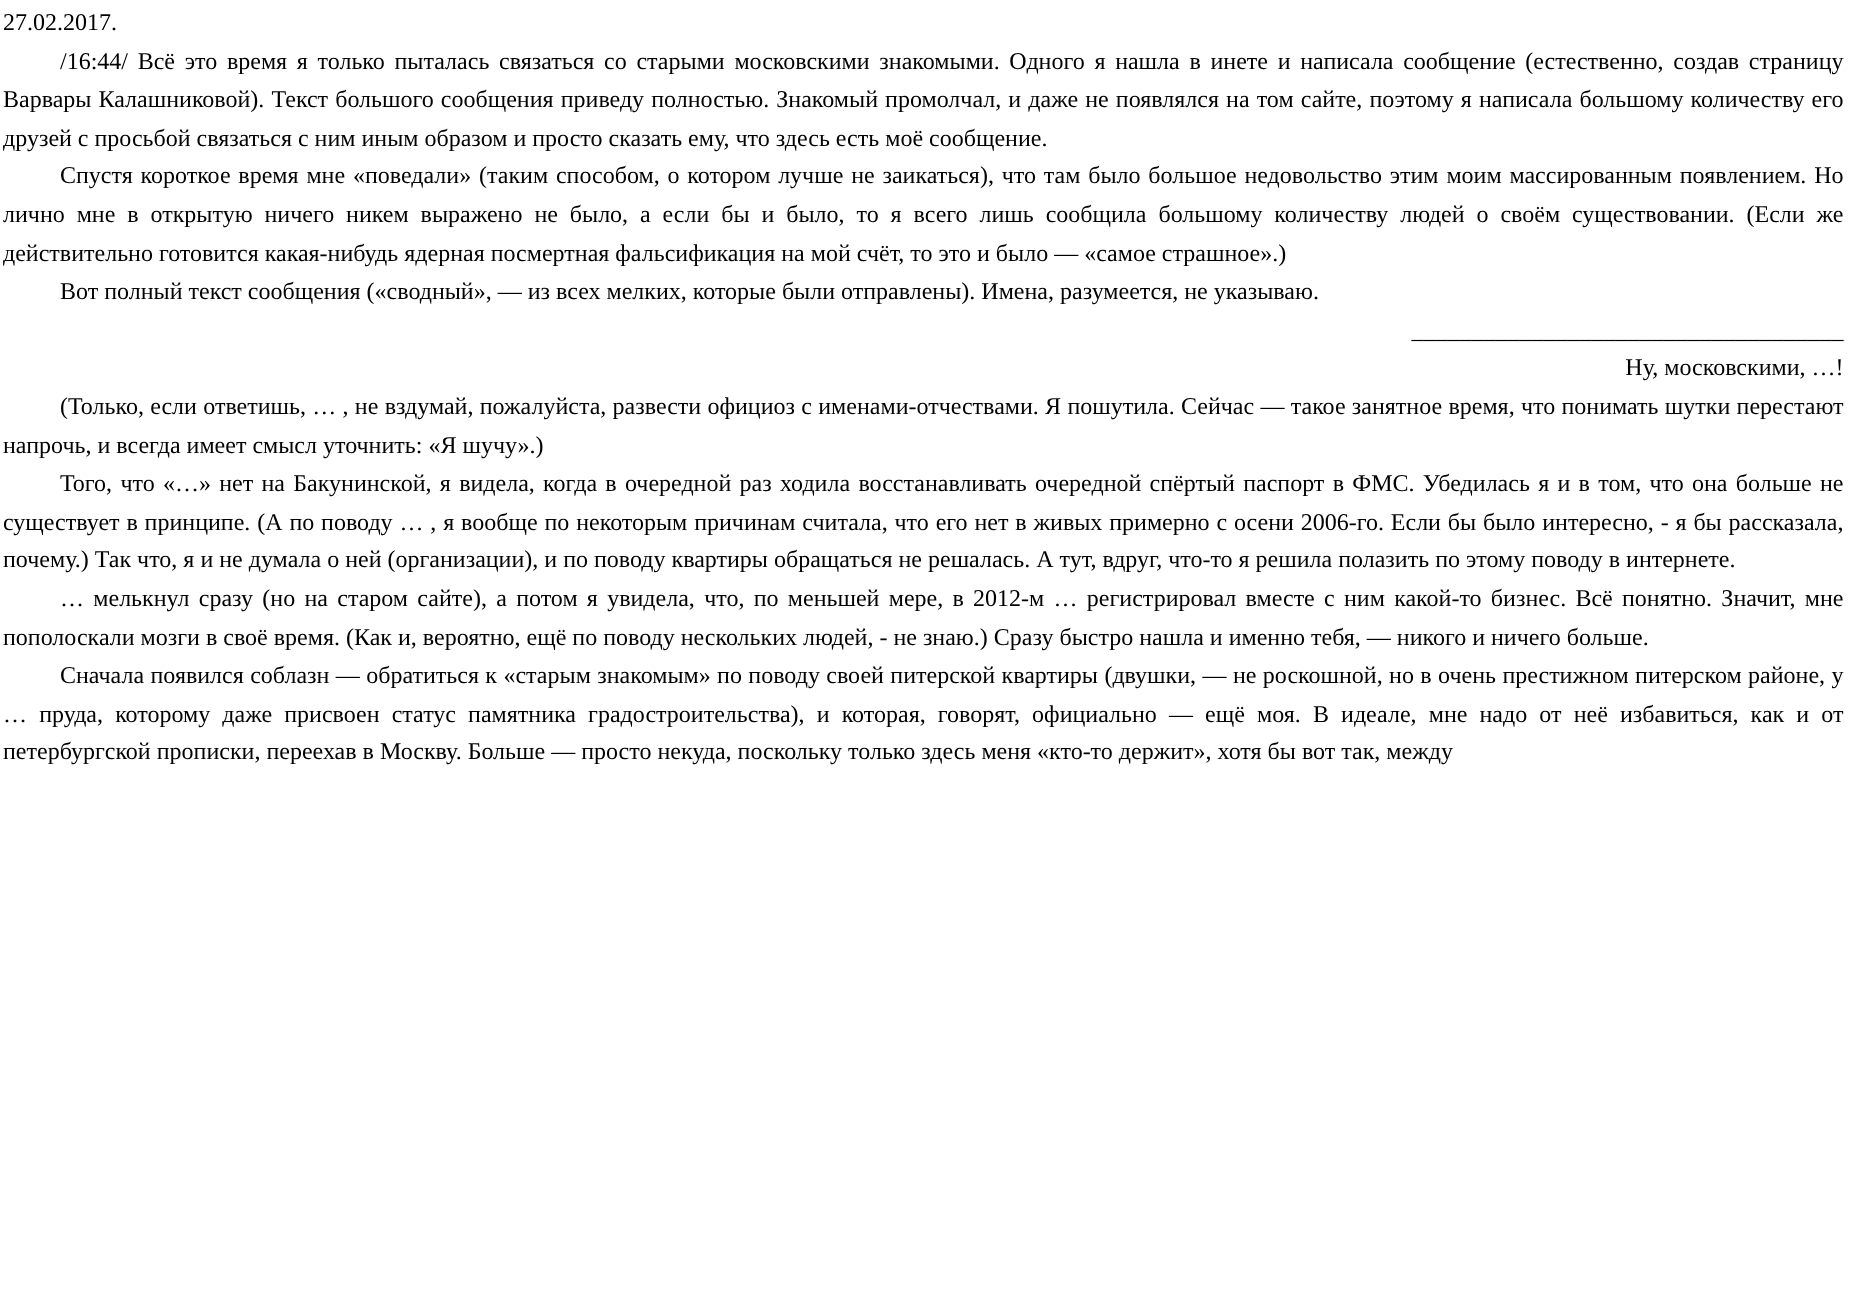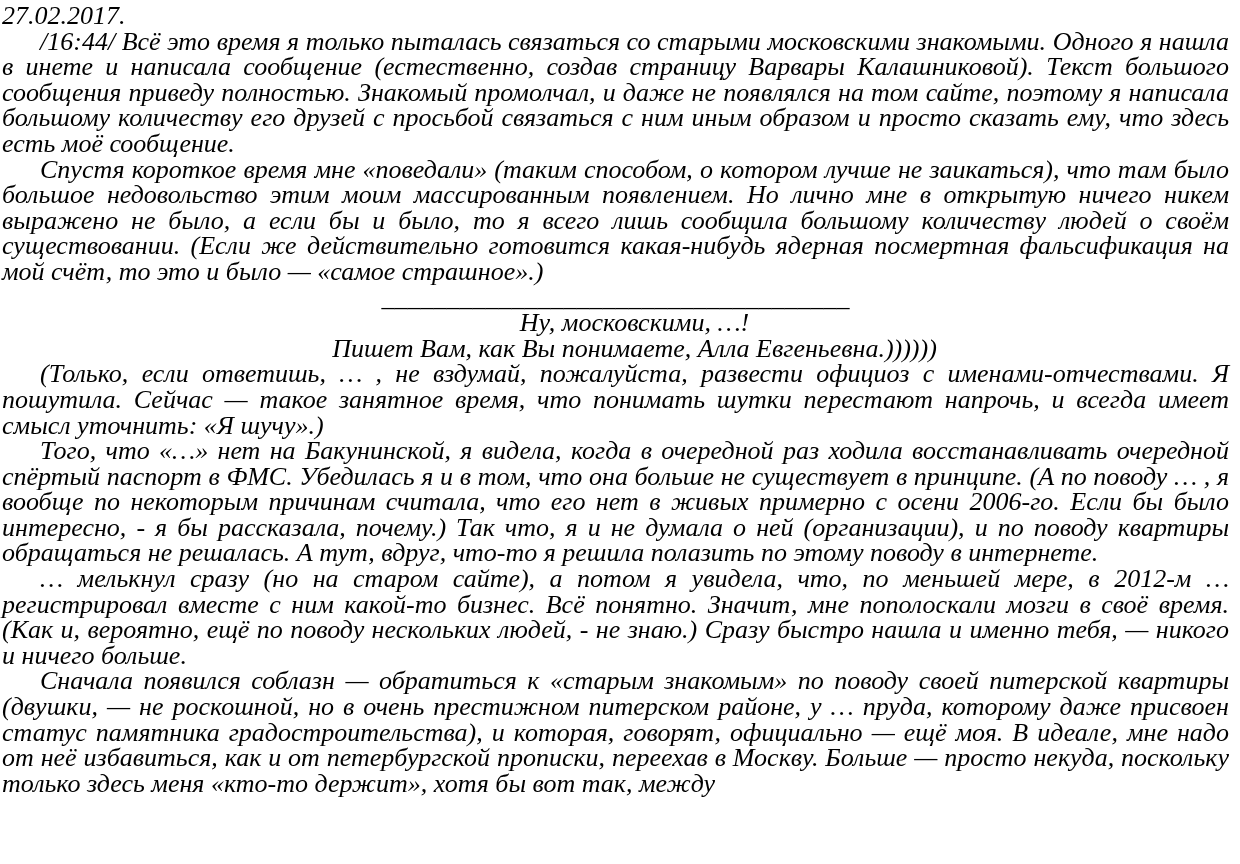--- a/index.html
+++ b/index.html
@@ -9,34 +9,33 @@
   }
   .page {
     box-sizing: border-box;
     width: 1240px;
     height: 864px;
     padding: 3px 11px 0 2px;
     overflow: hidden;
     background: #ffffff;
     color: #000000;
     font-family: "Liberation Serif", "DejaVu Serif", serif;
-    font-size: 26px;
+    font-size: 16px;
     line-height: 25.6px;
-    font-style: italic;
   }
   .page p {
     margin: 0;
     text-align: justify;
     text-indent: 38px;
   }
   .page p.no-indent {
     text-indent: 0;
   }
   .page p.no-justify {
-    text-align: center;
+    text-align: right;
   }
   .separator {
     margin-top: 52px;
     white-space: nowrap;
     letter-spacing: 0;
   }
   .salutation {
     margin-top: 30px;
   }
   .letter-first {
@@ -48,26 +47,26 @@
 
 <div class="page">
 
   <p class="no-indent">27.02.2017.</p>
 
   <p>/16:44/ Всё это время я только пыталась связаться со старыми московскими знакомыми. Одного я нашла в инете и написала сообщение (естественно, создав страницу Варвары Калашниковой). Текст большого сообщения приведу полностью. Знакомый промолчал, и даже не появлялся на том сайте, поэтому я написала большому количеству его друзей с просьбой связаться с ним иным образом и просто сказать ему, что здесь есть моё сообщение.</p>
 
   <p>Спустя короткое время мне «поведали» (таким способом, о котором лучше не заикаться), что там было большое недовольство этим моим массированным появлением. Но лично мне в открытую ничего никем выражено не было, а если бы и было, то я всего лишь сообщила большому количеству людей о своём существовании. (Если же действительно готовится какая-нибудь ядерная посмертная фальсификация на мой счёт, то это и было — «самое страшное».)</p>
 
 
+  <p>Вот полный текст сообщения («сводный», — из всех мелких, которые были отправлены). Имена, разумеется, не указываю.</p>
 
   <p class="no-indent no-justify separator">____________________________________</p>
 
   <p class="no-justify salutation">Ну, московскими, …!</p>
 
-  <p class="no-justify">Пишет Вам, как Вы понимаете, Алла Евгеньевна.))))))</p>
 
   <p class="letter-first">(Только, если ответишь, … , не вздумай, пожалуйста, развести официоз с именами-отчествами. Я пошутила. Сейчас — такое занятное время, что понимать шутки перестают напрочь, и всегда имеет смысл уточнить: «Я шучу».)</p>
 
   <p>Того, что «…» нет на Бакунинской, я видела, когда в очередной раз ходила восстанавливать очередной спёртый паспорт в ФМС. Убедилась я и в том, что она больше не существует в принципе. (А по поводу … , я вообще по некоторым причинам считала, что его нет в живых примерно с осени 2006-го. Если бы было интересно, - я бы рассказала, почему.) Так что, я и не думала о ней (организации), и по поводу квартиры обращаться не решалась. А тут, вдруг, что-то я решила полазить по этому поводу в интернете.</p>
 
   <p>… мелькнул сразу (но на старом сайте), а потом я увидела, что, по меньшей мере, в 2012-м … регистрировал вместе с ним какой-то бизнес. Всё понятно. Значит, мне пополоскали мозги в своё время. (Как и, вероятно, ещё по поводу нескольких людей, - не знаю.) Сразу быстро нашла и именно тебя, — никого и ничего больше.</p>
 
   <p>Сначала появился соблазн — обратиться к «старым знакомым» по поводу своей питерской квартиры (двушки, — не роскошной, но в очень престижном питерском районе, у … пруда, которому даже присвоен статус памятника градостроительства), и которая, говорят, официально — ещё моя. В идеале, мне надо от неё избавиться, как и от петербургской прописки, переехав в Москву. Больше — просто некуда, поскольку только здесь меня «кто-то держит», хотя бы вот так, между</p>
 
 </div>

